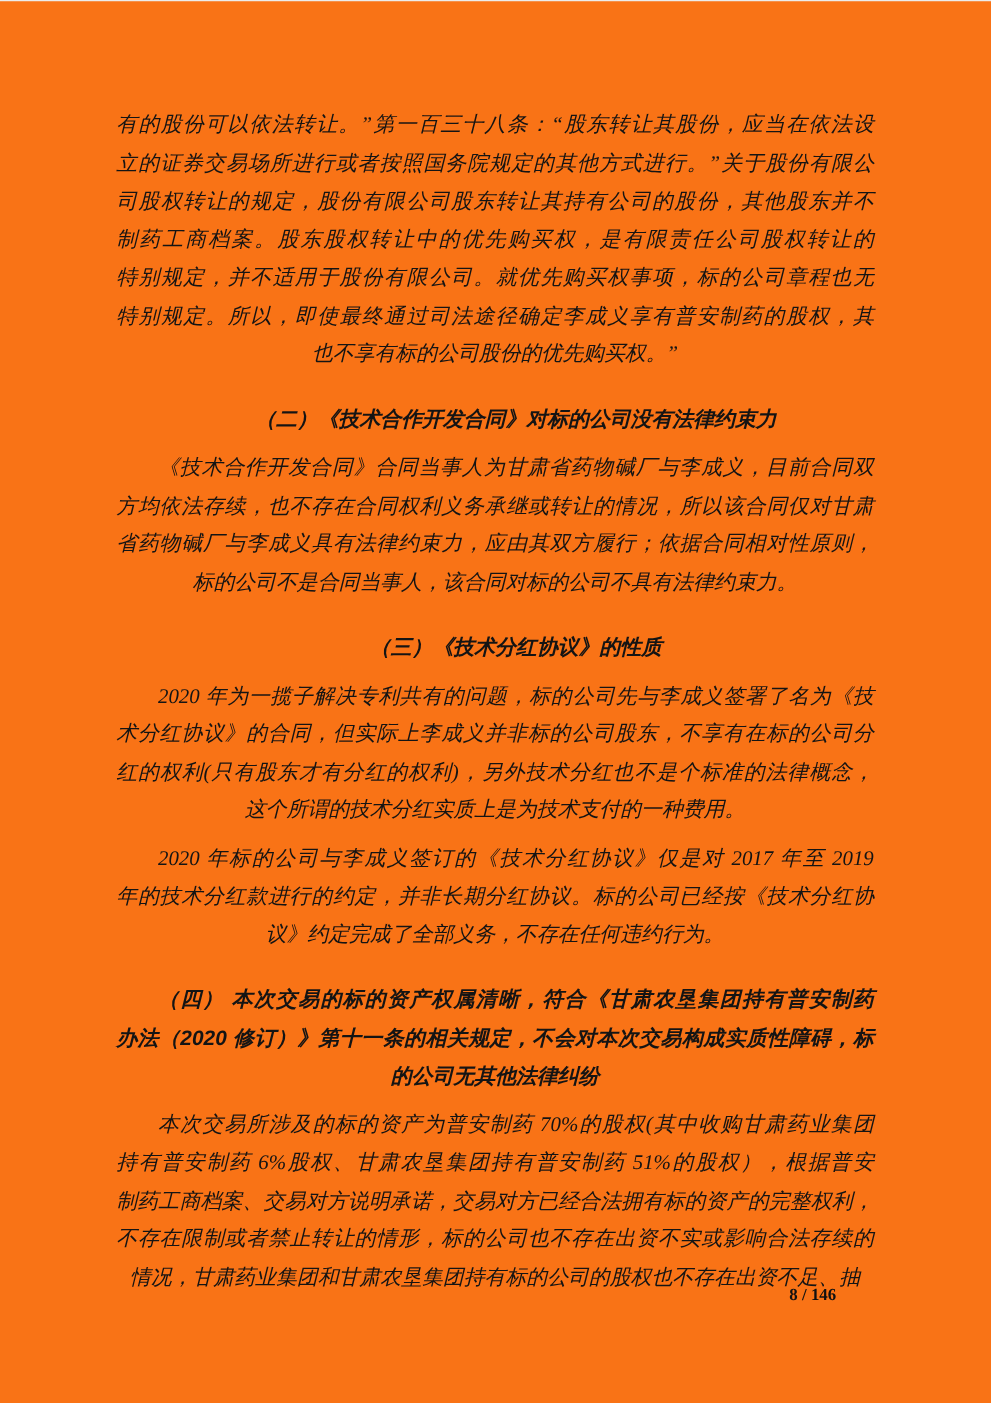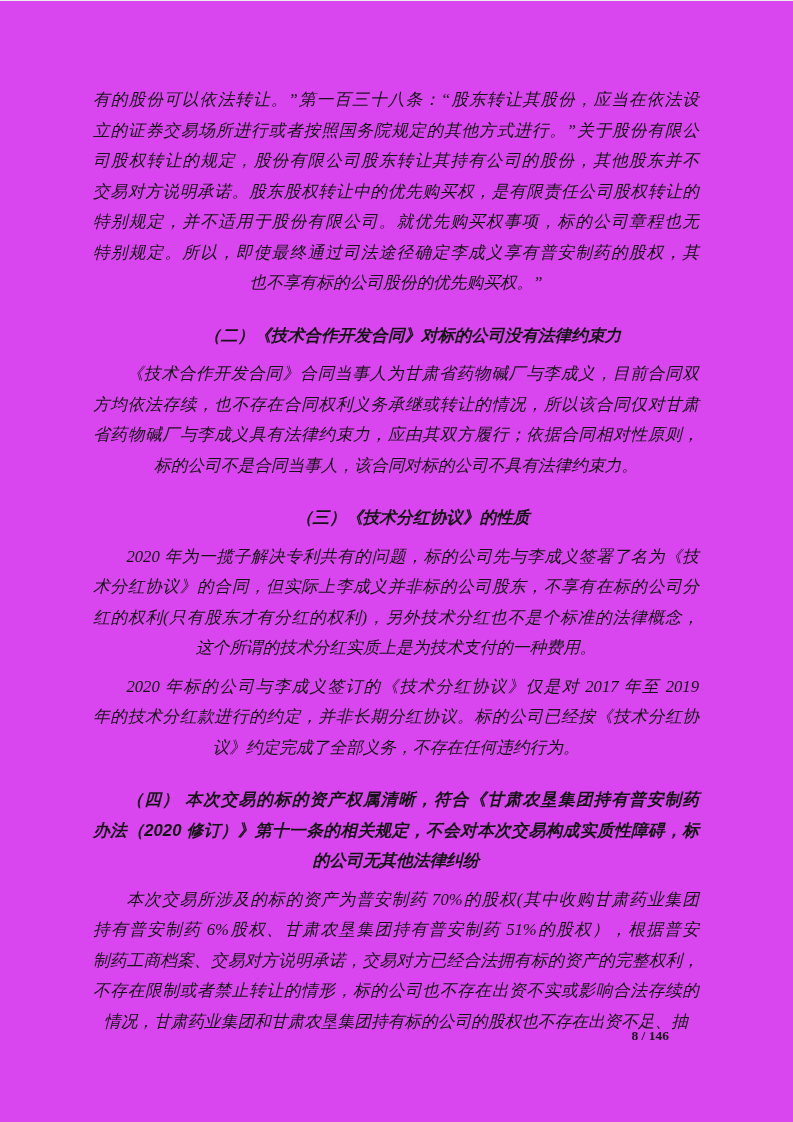--- a/index.html
+++ b/index.html
@@ -4,21 +4,21 @@
 <style>
   html, body {
     margin: 0;
     padding: 0;
     background: #ffffff;
   }
   .page {
     position: relative;
     width: 793px;
     height: 1122px;
-    background: #d946ef;
+    background: #f97316;
     border-top: 1px solid #ececec;
     overflow: hidden;
     font-family: "Liberation Serif", "DejaVu Serif", serif;
     color: #141414;
   }
   .content {
     position: absolute;
     left: 93px;
     top: 84px;
     width: 606px;
@@ -65,21 +65,21 @@
 </style>
 </head>
 <body>
 
 <div class="page">
   <div class="content" id="doc-content">
       <div class="block para kai">
         <div class="line fill">有的股份可以依法转让。”第一百三十八条：“股东转让其股份，应当在依法设</div>
         <div class="line fill">立的证券交易场所进行或者按照国务院规定的其他方式进行。”关于股份有限公</div>
         <div class="line fill">司股权转让的规定，股份有限公司股东转让其持有公司的股份，其他股东并不</div>
-        <div class="line fill">交易对方说明承诺。股东股权转让中的优先购买权，是有限责任公司股权转让的</div>
+        <div class="line fill">制药工商档案。股东股权转让中的优先购买权，是有限责任公司股权转让的</div>
         <div class="line fill">特别规定，并不适用于股份有限公司。就优先购买权事项，标的公司章程也无</div>
         <div class="line fill">特别规定。所以，即使最终通过司法途径确定李成义享有普安制药的股权，其</div>
         <div class="line">也不享有标的公司股份的优先购买权。”</div>
       </div>
       <div class="block heading">
         <div class="line indent">（二）《技术合作开发合同》对标的公司没有法律约束力</div>
       </div>
       <div class="block para">
         <div class="line fill indent">《技术合作开发合同》合同当事人为甘肃省药物碱厂与李成义，目前合同双</div>
         <div class="line fill">方均依法存续，也不存在合同权利义务承继或转让的情况，所以该合同仅对甘肃</div>

